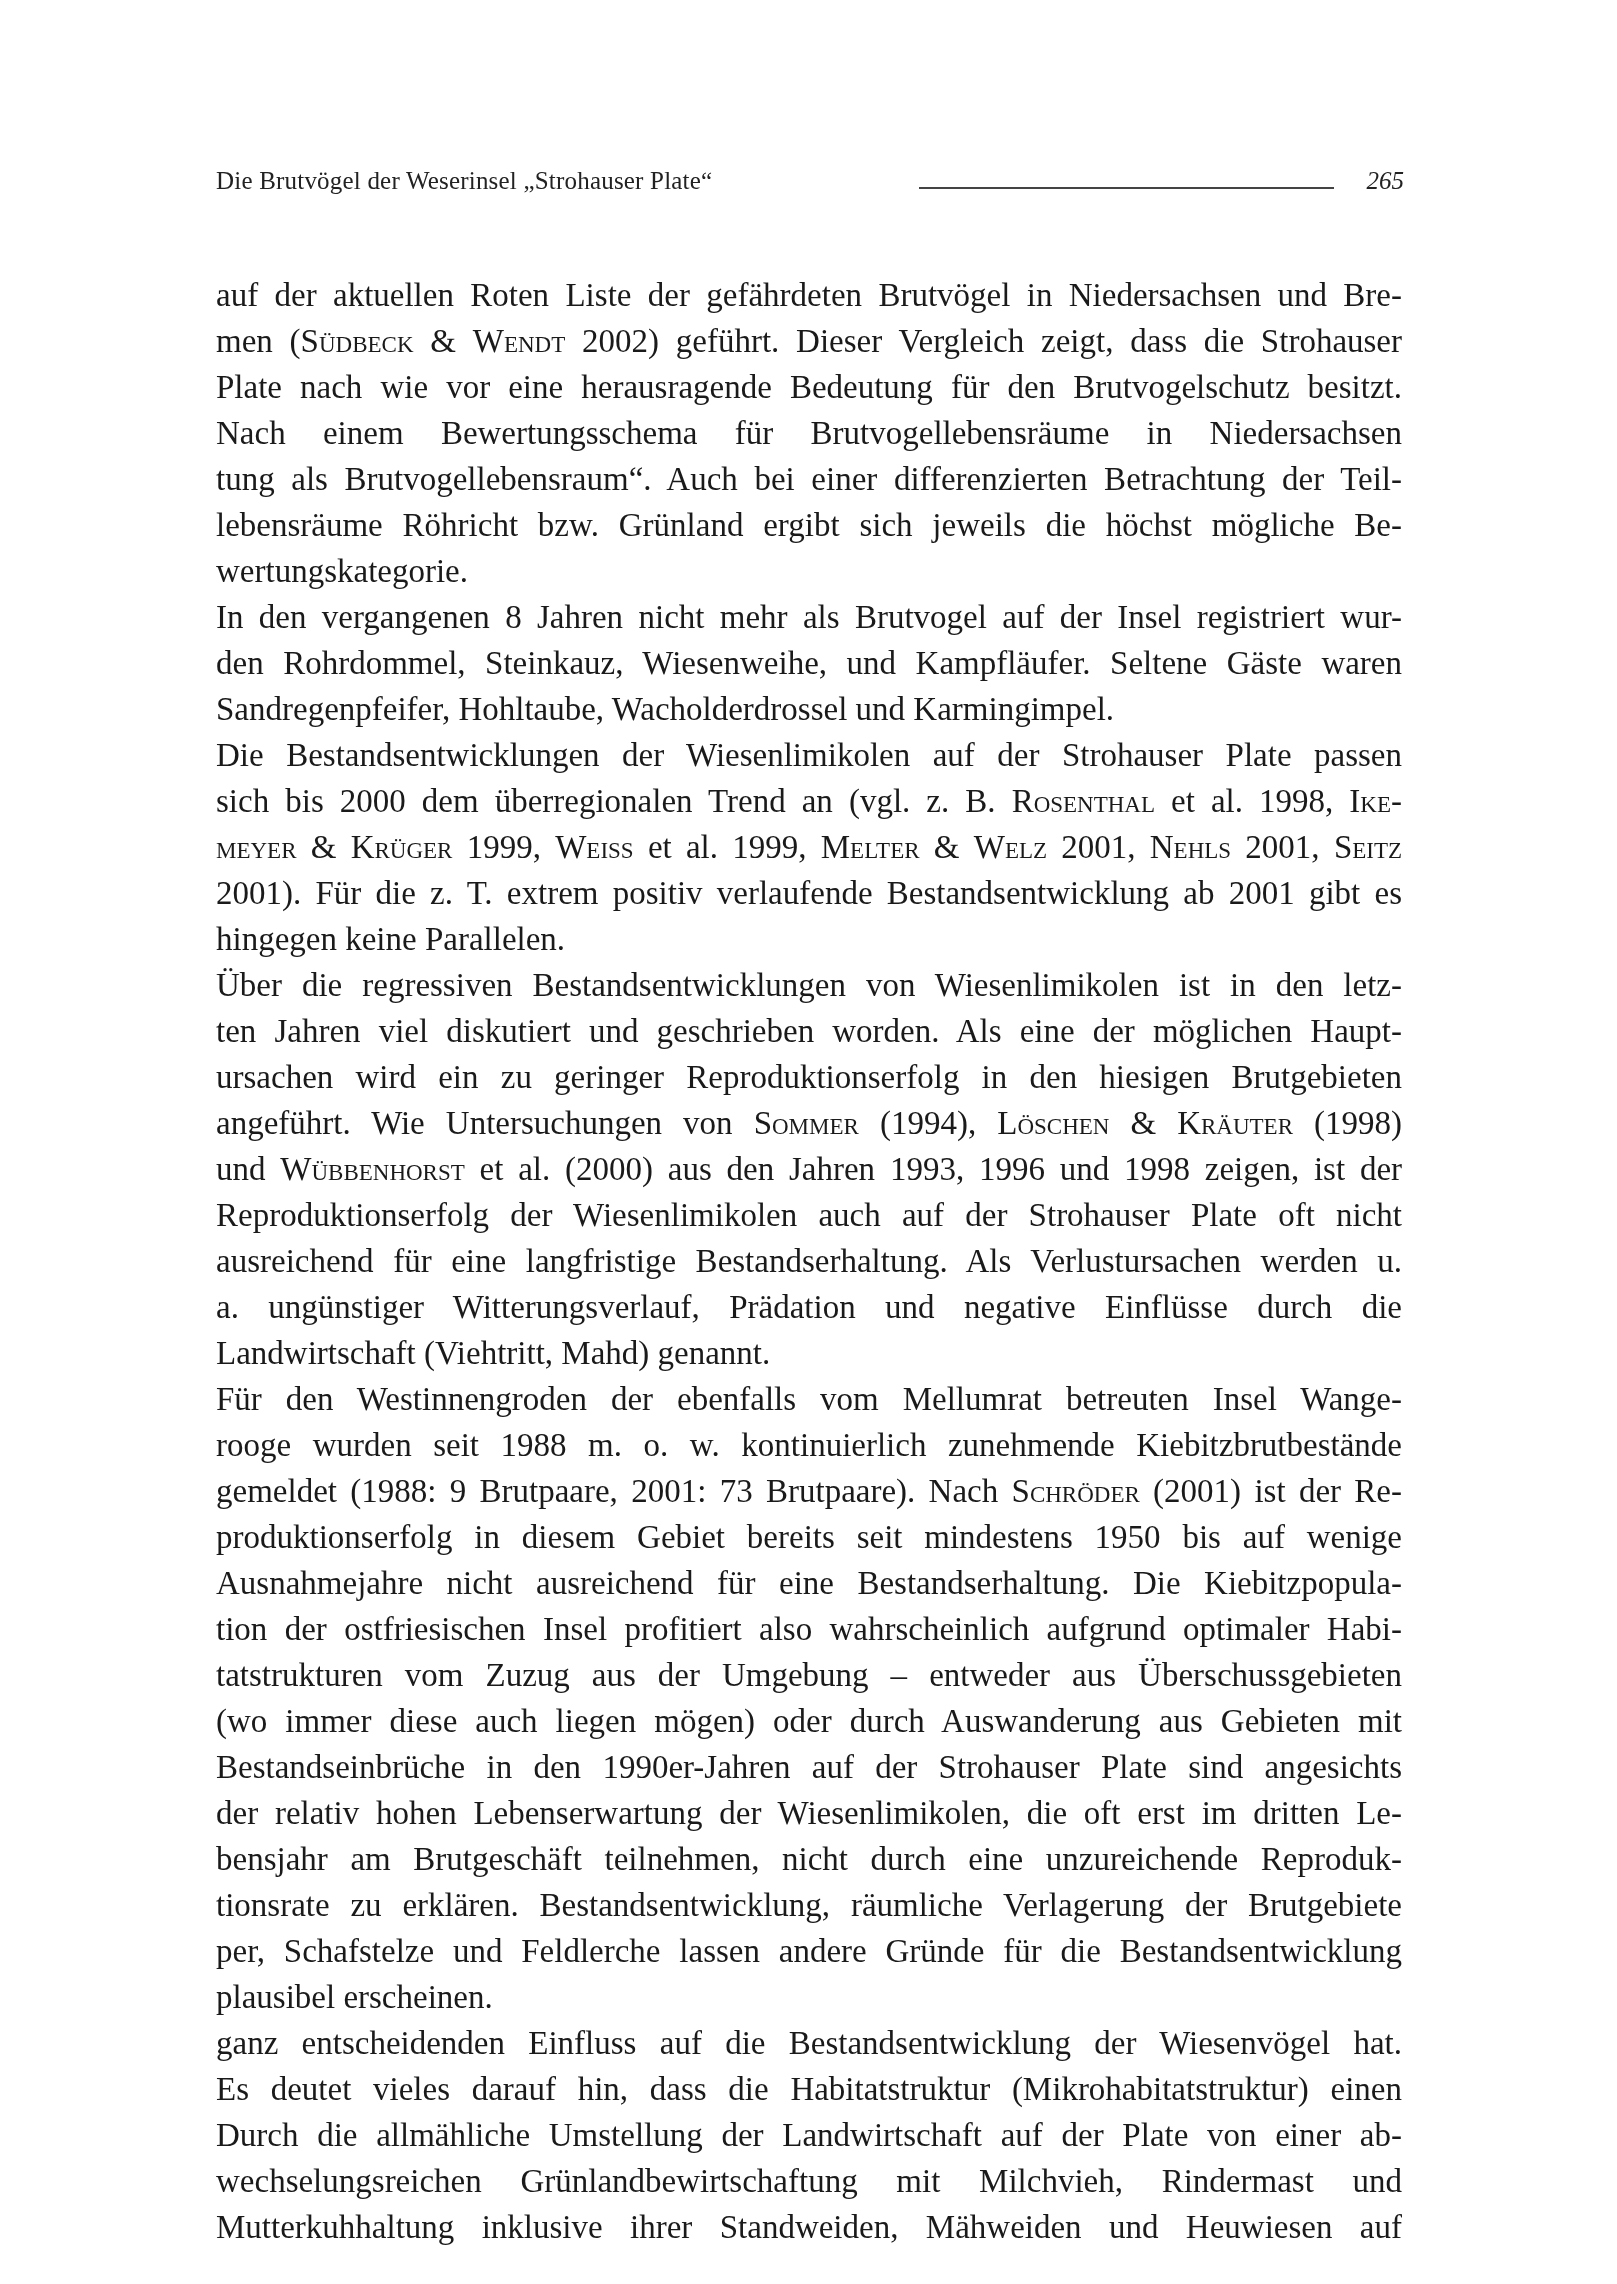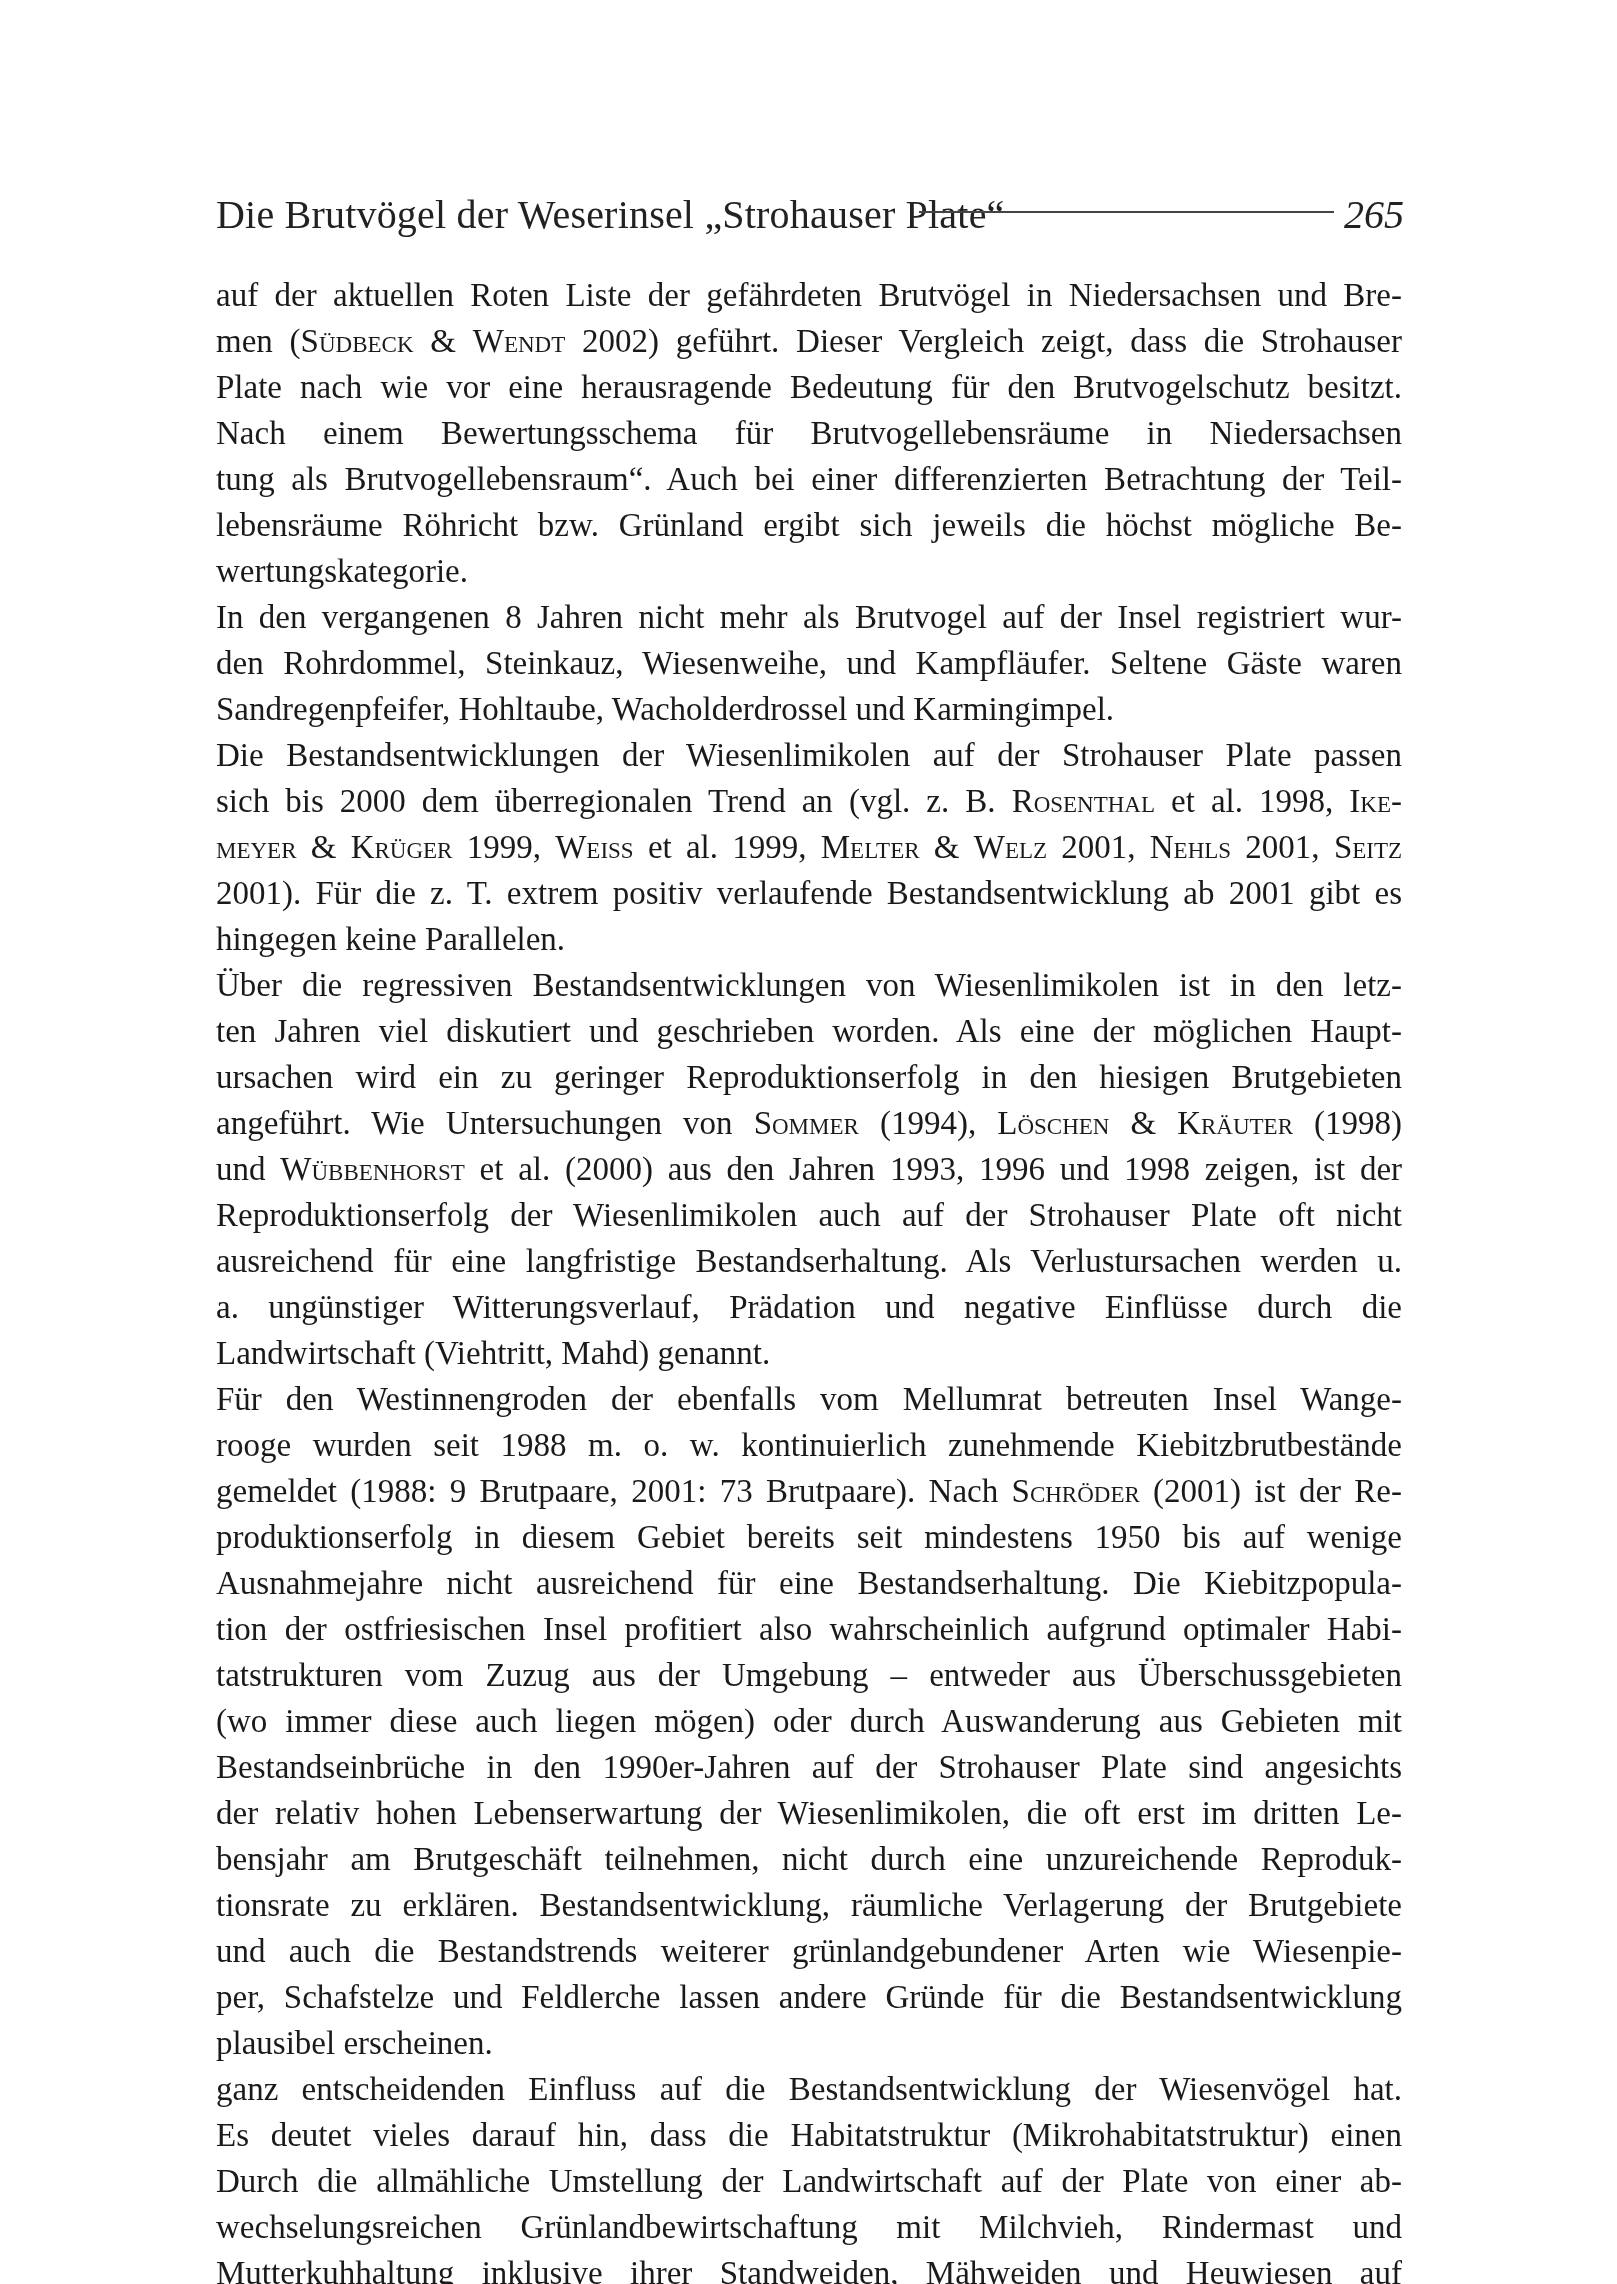--- a/index.html
+++ b/index.html
@@ -1,20 +1,20 @@
 <!DOCTYPE html>
 <html style="font-size:13px"><head>
 <meta charset="utf-8">
 <style>
   html, body { margin: 0; padding: 0; background: #ffffff; }
   body { width: 1618px; height: 2284px; position: relative; overflow: hidden; }
   .page { position: absolute; left: 0; top: 0; width: 1618px; height: 2284px; background: #ffffff; color: #1a1a1a; }
   .running-head {
     position: absolute; left: 216px; top: 161px; width: 1188px; height: 45px;
-    font-family: "Liberation Serif", serif; font-size: 40px; color: #222; margin-top: 24px;
+    font-family: "Liberation Serif", serif; font-size: 25px; color: #222;
   }
   .rh-title { position: absolute; left: 0; top: 6.4px; white-space: nowrap; letter-spacing: 0.2px; }
   .rh-rule { position: absolute; left: 703px; top: 26px; width: 415px; height: 1.6px; background: #444; }
   .rh-page { position: absolute; right: 0; top: 6.4px; font-style: italic; }
   .body-text {
     position: absolute; left: 216px; top: 268px; width: 1186px;
     font-family: "Liberation Serif", serif; font-size: 33px; line-height: 38px;
     color: #1a1a1a; text-align: justify; hyphens: manual;
   }
   .line { display: block; height: 38px; white-space: nowrap; text-align: justify; text-align-last: justify; overflow: visible; margin-top: 8px; }
@@ -60,21 +60,20 @@
       <span class="line"><span>gemeldet (1988: 9 Brutpaare, 2001: 73 Brutpaare). Nach </span><span class="sc">Schröder</span><span> (2001) ist der Re-</span></span>
       <span class="line"><span>produktionserfolg in diesem Gebiet bereits seit mindestens 1950 bis auf wenige</span></span>
       <span class="line"><span>Ausnahmejahre nicht ausreichend für eine Bestandserhaltung. Die Kiebitzpopula-</span></span>
       <span class="line"><span>tion der ostfriesischen Insel profitiert also wahrscheinlich aufgrund optimaler Habi-</span></span>
       <span class="line"><span>tatstrukturen vom Zuzug aus der Umgebung – entweder aus Überschussgebieten</span></span>
       <span class="line"><span>(wo immer diese auch liegen mögen) oder durch Auswanderung aus Gebieten mit</span></span>
       <span class="line"><span>Bestandseinbrüche in den 1990er-Jahren auf der Strohauser Plate sind angesichts</span></span>
       <span class="line"><span>der relativ hohen Lebenserwartung der Wiesenlimikolen, die oft erst im dritten Le-</span></span>
       <span class="line"><span>bensjahr am Brutgeschäft teilnehmen, nicht durch eine unzureichende Reproduk-</span></span>
       <span class="line"><span>tionsrate zu erklären. Bestandsentwicklung, räumliche Verlagerung der Brutgebiete</span></span>
-      <span class="line"><span>und auch die Bestandstrends weiterer grünlandgebundener Arten wie Wiesenpie-</span></span>
       <span class="line"><span>per, Schafstelze und Feldlerche lassen andere Gründe für die Bestandsentwicklung</span></span>
       <span class="line last"><span>plausibel erscheinen.</span></span>
       <span class="line"><span>ganz entscheidenden Einfluss auf die Bestandsentwicklung der Wiesenvögel hat.</span></span>
       <span class="line"><span>Es deutet vieles darauf hin, dass die Habitatstruktur (Mikrohabitatstruktur) einen</span></span>
       <span class="line"><span>Durch die allmähliche Umstellung der Landwirtschaft auf der Plate von einer ab-</span></span>
       <span class="line"><span>wechselungsreichen Grünlandbewirtschaftung mit Milchvieh, Rindermast und</span></span>
       <span class="line"><span>Mutterkuhhaltung inklusive ihrer Standweiden, Mähweiden und Heuwiesen auf</span></span>
     </div>
 </div>
 

